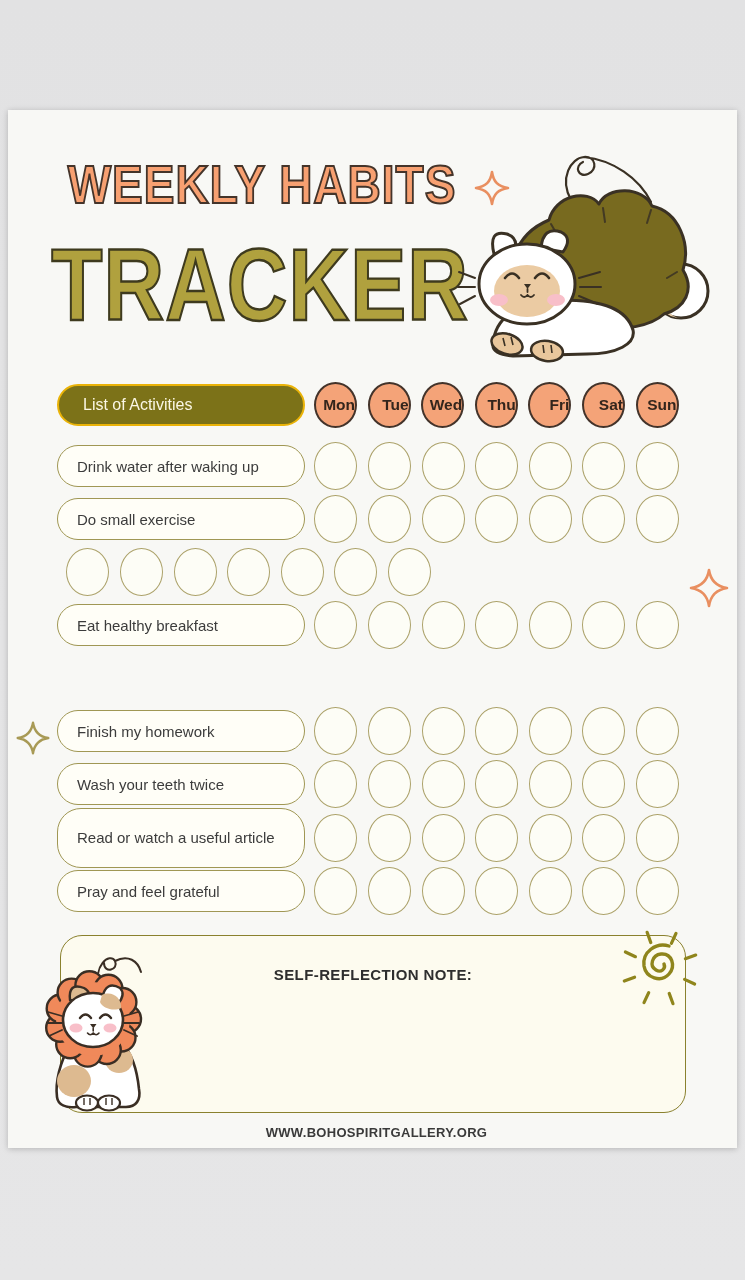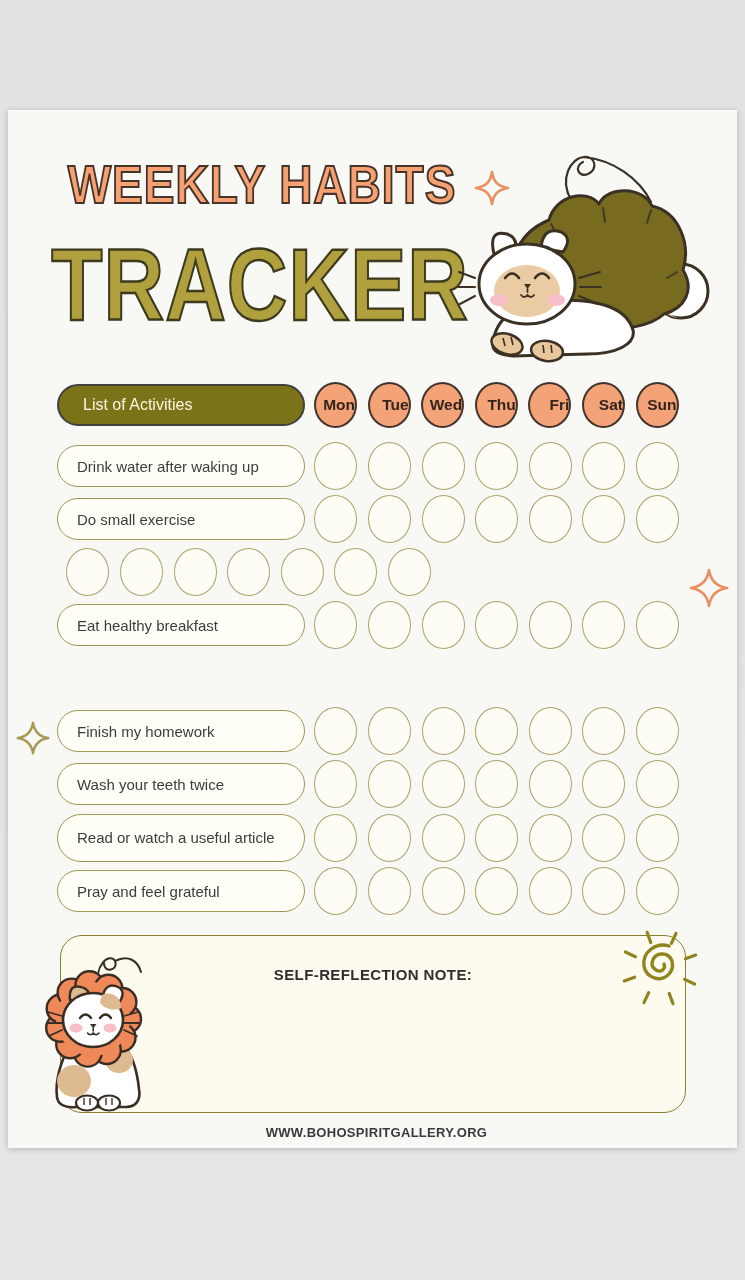--- a/index.html
+++ b/index.html
@@ -22,39 +22,39 @@
     position:absolute;left:40px;top:116px;width:424px;text-align:center;
     font-weight:700;font-size:84px;letter-spacing:1px;white-space:nowrap;
     color:#B0A13E;-webkit-text-stroke:2px #3E3A1E;
     transform:scaleY(1.22);transform-origin:top center;margin:0;
   }
   .cat-top{position:absolute;left:447px;top:38px;}
   .sparkle-right{position:absolute;left:681px;top:458px;}
   .sparkle-left{position:absolute;left:8px;top:611px;}
   .header-pill{
     position:absolute;left:49px;top:274px;width:248px;height:42px;border-radius:21px;
-    background:#7C7218;border:2px solid #404040;box-sizing:border-box;
+    background:#7C7218;border:2px solid #eab308;box-sizing:border-box;
     display:flex;align-items:center;padding-left:24px;
     color:#FBF7E4;font-size:16px;
   }
   .days{position:absolute;left:306px;top:272px;display:flex;gap:10.6px;}
   .day{
     width:43px;height:46px;border-radius:50%;background:#F4A378;
     border:2px solid #43332A;box-sizing:border-box;
     display:flex;align-items:center;justify-content:flex-end;
     font-size:15.5px;font-weight:700;color:#33251C;
   }
   .row{position:absolute;left:49px;height:48px;display:flex;align-items:center;}
   .pill{
     width:248px;height:42px;border-radius:21px;background:#FFFEF7;
     border:1.6px solid #A09754;box-sizing:border-box;
     display:flex;align-items:center;padding-left:19px;
     font-size:15px;color:#3C3C3C;
   }
-  .row.tall .pill{height:48px;border-radius:24px;line-height:1.15;padding-right:10px;}
+  .row.tall .pill{height:60px;border-radius:24px;line-height:1.15;padding-right:10px;}
   .ovals{display:flex;gap:10.6px;margin-left:9.4px;}
   .oval{
     width:43px;height:48px;border-radius:50%;background:#FDFDF6;
     border:1.6px solid #ACA26A;box-sizing:border-box;flex:0 0 auto;
   }
   .note-box{
     position:absolute;left:52px;top:825px;width:626px;height:178px;border-radius:22px;
     background:#FDFBEF;border:1.6px solid #8A812E;box-sizing:border-box;
   }
   .note-title{

